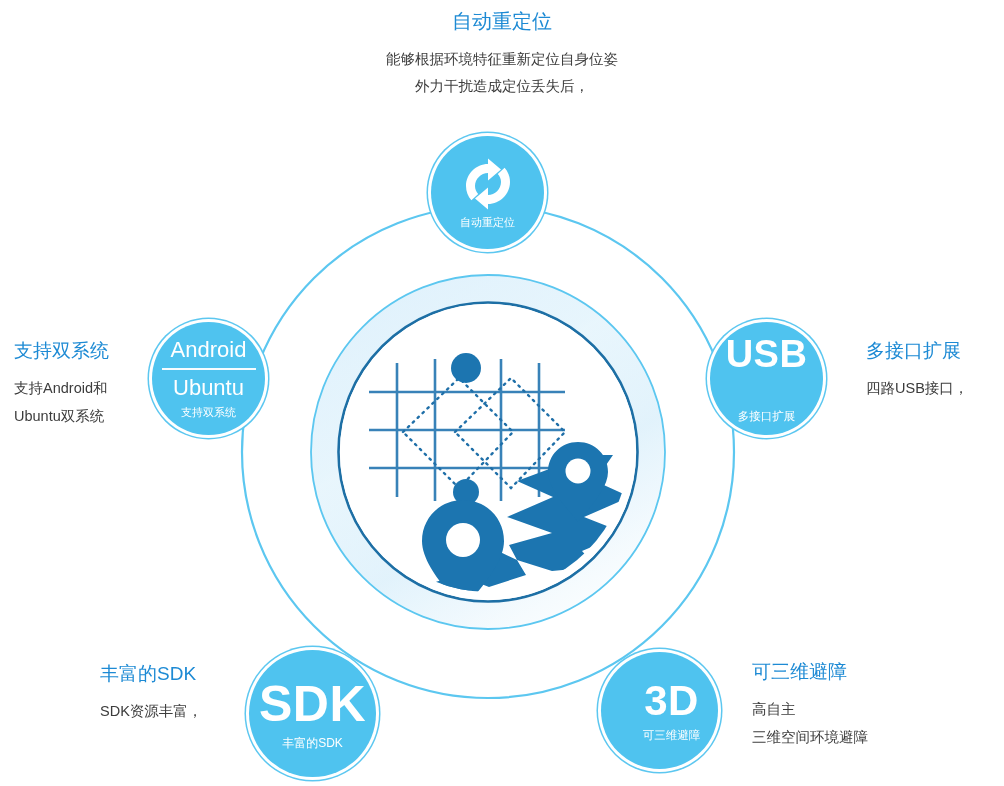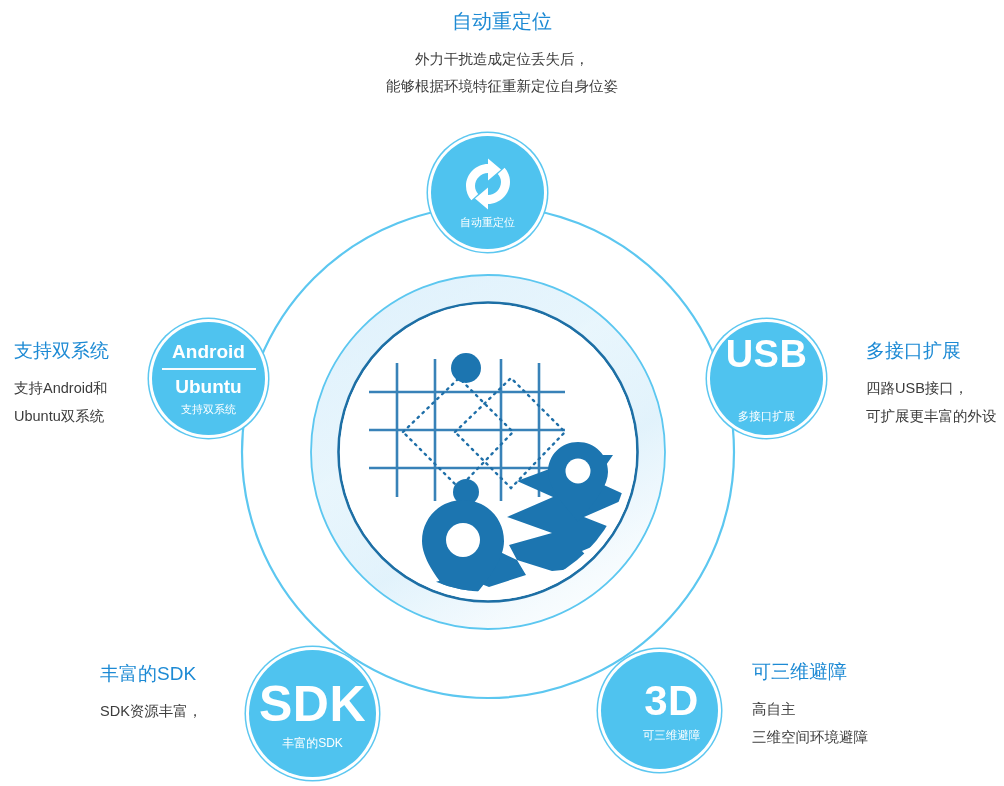--- a/index.html
+++ b/index.html
@@ -82,21 +82,21 @@
   
   #node-top {
     left: 431px; top: 136px; width: 113px; height: 113px;
   }
   #node-top .node-sub { margin-top: 7px; font-size: 11px; }
 
   
   #node-left {
     left: 152px; top: 322px; width: 113px; height: 113px;
   }
-  #node-left .os-row { font-size: 19px; font-weight: bold; line-height: 1; }
+  #node-left .os-row { font-size: 22px; font-weight: normal; line-height: 1; }
   #node-left .os-divider {
     width: 94px; height: 1.5px; background: #ffffff;
     margin: 7px 0 7px 0; opacity: .95;
   }
   #node-left .node-sub { margin-top: 8px; font-size: 11px; }
 
   
   #node-right {
     left: 710px; top: 322px; width: 113px; height: 113px; gap: 30px;
   }
@@ -232,34 +232,33 @@
                  C 548 490 570 511 578 522
                  C 586 511 608 490 608 472
                  C 608 455 595 442 578 442 Z"></path>
         <circle cx="578" cy="471" r="12.5" fill="#ffffff"></circle>
       </g>
     </g>
   </svg>
 
   <div class="txt-block" id="header-block">
     <div class="txt-title">自动重定位</div>
+    <div class="txt-line">能够根据环境特征重新定位自身位姿</div>
     <div class="txt-line">外力干扰造成定位丢失后，</div>
-    <div class="txt-line">能够根据环境特征重新定位自身位姿</div>
   </div>
 
   <div class="txt-block" id="left-block">
     <div class="txt-title">支持双系统</div>
     <div class="txt-line">支持Android和</div>
     <div class="txt-line">Ubuntu双系统</div>
   </div>
 
   <div class="txt-block" id="right-block">
     <div class="txt-title">多接口扩展</div>
     <div class="txt-line">四路USB接口，</div>
-    <div class="txt-line">可扩展更丰富的外设</div>
   </div>
 
   <div class="txt-block" id="bottomleft-block">
     <div class="txt-title">丰富的SDK</div>
     <div class="txt-line">SDK资源丰富，</div>
   </div>
 
   <div class="txt-block" id="bottomright-block">
     <div class="txt-title">可三维避障</div>
     <div class="txt-line">高自主</div>

